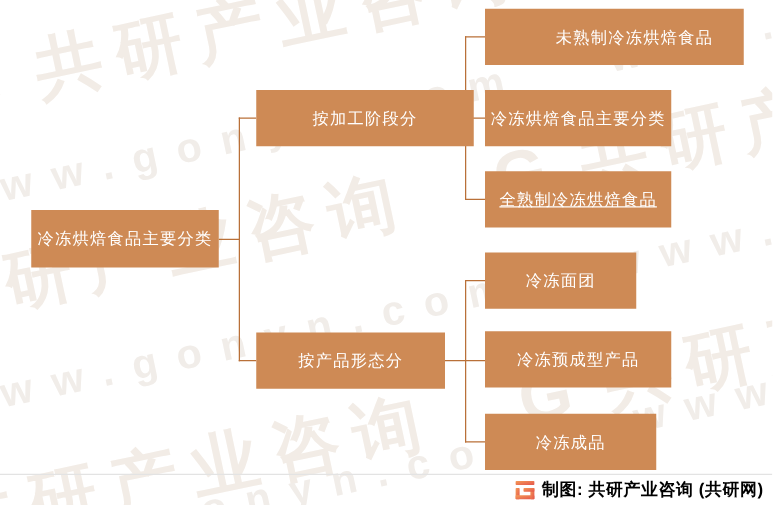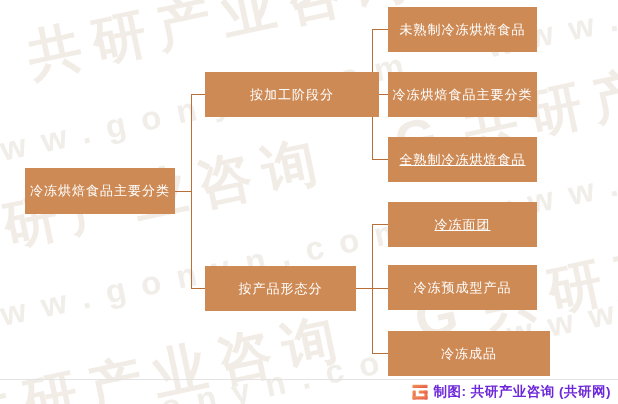--- a/index.html
+++ b/index.html
@@ -13,21 +13,21 @@
   .wm .rep{margin-left:70px;}
   .wm-g{margin-right:16px;}
   
   .line{position:absolute;background:#b97038;z-index:1;}
   
   .node{position:absolute;background:#ce8a55;color:#ffffff;display:flex;align-items:center;
         justify-content:center;font-size:13px;letter-spacing:1px;z-index:2;text-align:center;}
   
   .divider{position:absolute;left:0;top:379px;width:618px;height:1px;background:#e3e3e3;z-index:3;}
   .credit{position:absolute;right:7px;top:383px;display:flex;align-items:center;gap:6px;z-index:3;}
-  .credit-text{font-size:13.5px;font-weight:bold;color:#6d28d9;letter-spacing:0.5px;}
+  .credit-text{font-size:13.5px;font-weight:bold;color:#000000;letter-spacing:0.5px;}
   .logo-svg{display:block;}
 </style>
 </head>
 <body>
 
 <div class="stage">
 
   <div class="wm wm-cn" style="left:-40px;top:36px;">
     <span class="wm-g">G</span><span>共研产业咨询</span>
   </div>
@@ -62,26 +62,26 @@
   <div class="line" style="left:372px;top:224px;width:1px;height:130px;"></div>
   <div class="line" style="left:372px;top:224px;width:16px;height:1px;"></div>
   <div class="line" style="left:372px;top:288px;width:16px;height:1px;"></div>
   <div class="line" style="left:372px;top:353px;width:16px;height:1px;"></div>
 
   <div class="node" style="left:25px;top:168px;width:150px;height:46px;">冷冻烘焙食品主要分类</div>
 
   <div class="node" style="left:205px;top:72px;width:174px;height:45px;">按加工阶段分</div>
   <div class="node" style="left:205px;top:266px;width:151px;height:45px;font-family:Liberation Mono, monospace;">按产品形态分</div>
 
-  <div class="node" style="left:388px;top:7px;width:149px;height:45px;">未熟制冷冻烘焙食品</div>
+  <div class="node" style="left:388px;top:7px;width:175px;height:45px;padding-left:32px;">未熟制冷冻烘焙食品</div>
   <div class="node" style="left:388px;top:72px;width:149px;height:45px;">冷冻烘焙食品主要分类</div>
   <div class="node" style="left:388px;top:137px;width:149px;height:45px;text-decoration:underline;">全熟制冷冻烘焙食品</div>
-  <div class="node" style="left:388px;top:202px;width:149px;height:45px;text-decoration:underline;">冷冻面团</div>
+  <div class="node" style="left:388px;top:202px;width:121px;height:45px;">冷冻面团</div>
   <div class="node" style="left:388px;top:265px;width:149px;height:45px;">冷冻预成型产品</div>
-  <div class="node" style="left:388px;top:331px;width:162px;height:45px;">冷冻成品</div>
+  <div class="node" style="left:388px;top:331px;width:137px;height:45px;">冷冻成品</div>
 
   <div class="divider"></div>
   <div class="credit">
     <span>
       <svg class="logo-svg" width="16" height="16" viewBox="0 0 16 16">
         <defs>
           <linearGradient id="lg" x1="0" y1="0" x2="1" y2="1">
             <stop offset="0" stop-color="#F59B57"></stop>
             <stop offset="1" stop-color="#E4544B"></stop>
           </linearGradient>

